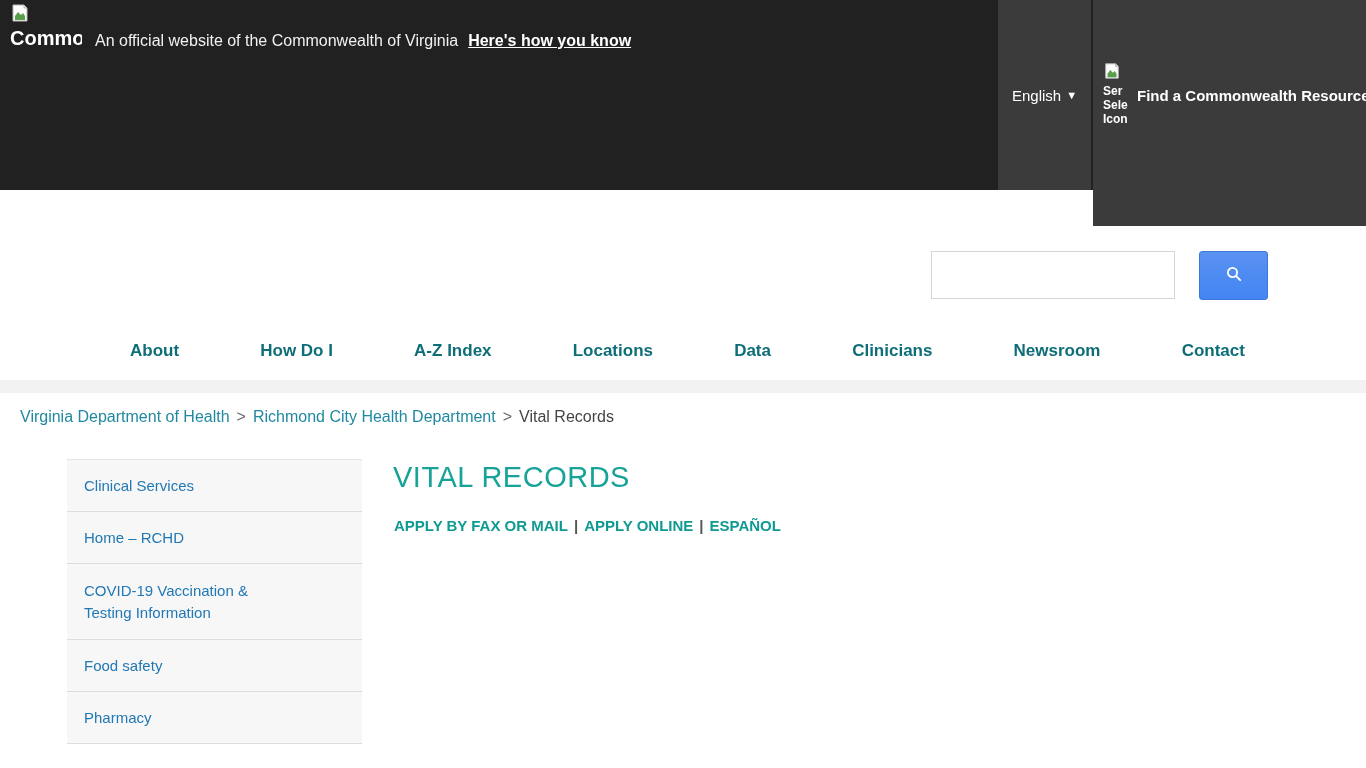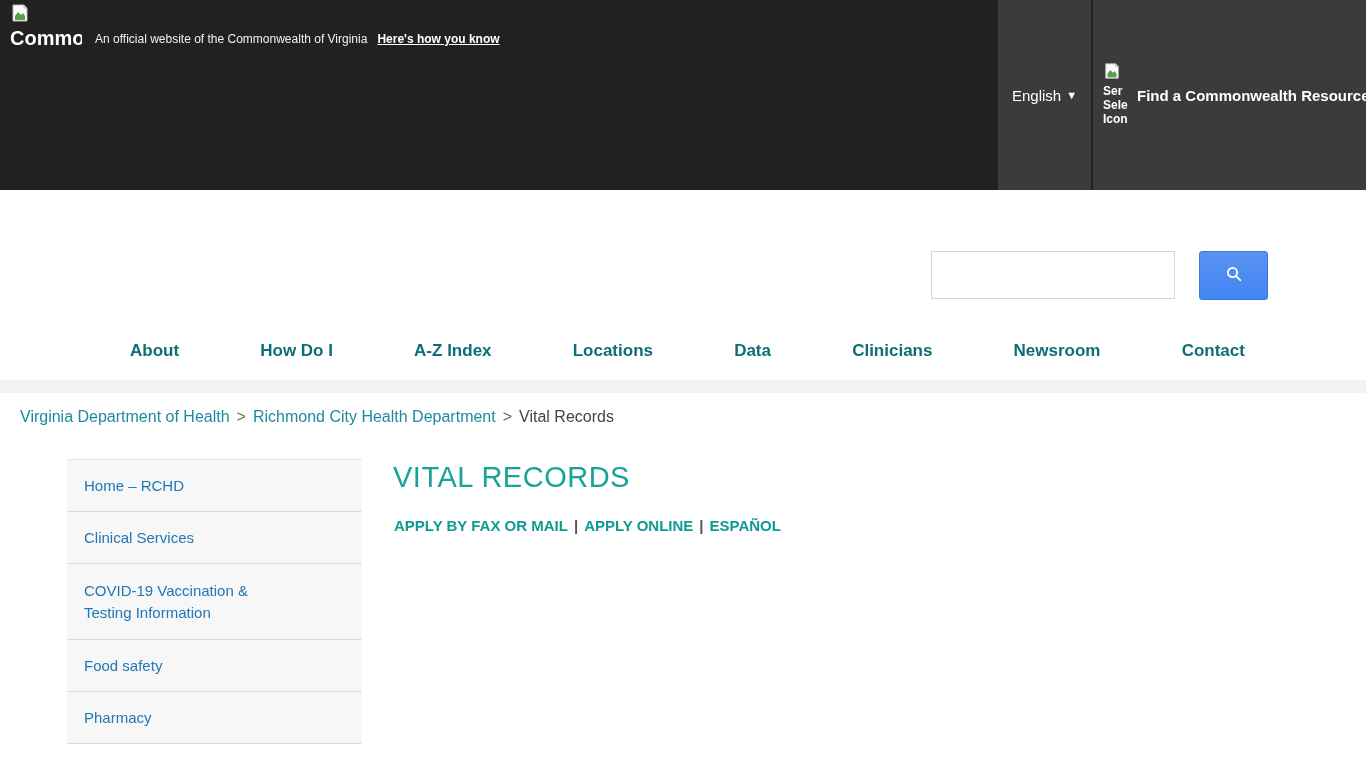--- a/index.html
+++ b/index.html
@@ -4,27 +4,27 @@
 <style>
   * { margin:0; padding:0; box-sizing:border-box; }
   html,body { width:1366px; height:768px; overflow:hidden; background:#ffffff;
               font-family:"Liberation Sans", sans-serif; }
 
   
   .topbar { position:absolute; left:0; top:0; width:1366px; height:190px; background:#212121; }
   .logo-broken { position:absolute; left:10px; top:3px; width:72px; color:#fff; overflow:hidden; }
   .logo-broken .alt { display:block; font-size:20px; white-space:nowrap; overflow:hidden; width:72px;font-weight:bold; }
   .banner-title { position:absolute; left:95px; top:8px; color:#ffffff; font-size:17px; font-weight:700; }
-  .banner-sub { position:absolute; left:95px; top:32px; color:#f1f1f1; font-size:12px; }
+  .banner-sub { position:absolute; left:95px; top:32px; color:#f1f1f1; font-size:16px; }
   .banner-sub a { color:#ffffff; font-weight:700; text-decoration:underline; margin-left:10px; cursor:pointer; }
   .lang-panel { position:absolute; left:998px; top:0; width:93px; height:190px; background:#3b3b3b;
                 display:flex; align-items:center; justify-content:center; color:#fff;
                 font-size:15px; font-weight:400; cursor:pointer; }
   .lang-panel .caret { font-size:11px; margin-left:5px; }
-  .resource-panel { position:absolute; left:1093px; top:0; width:273px; height:190px; background:#3b3b3b; cursor:pointer; }
+  .resource-panel { position:absolute; left:1093px; top:0; width:273px; height:226px; background:#3b3b3b; cursor:pointer; }
   .res-icon { position:absolute; left:10px; top:62px; width:27px; color:#fff; overflow:hidden; }
   .res-icon .alt-line { font-size:12px; font-weight:700; line-height:14px; white-space:nowrap; overflow:hidden; width:27px; }
   .res-label { position:absolute; left:44px; top:87px; color:#ffffff; font-size:15px; font-weight:700; white-space:nowrap; }
 
   
   .search-input { position:absolute; left:931px; top:251px; width:244px; height:48px;
                   border:1px solid #d6d6d6; background:#fff; font-size:16px; padding:0 10px; outline:none; }
   .search-btn { position:absolute; left:1199px; top:251px; width:69px; height:49px;
                 background:linear-gradient(#5a92f0,#4285f4); border:1px solid #3c78d8; border-radius:3px;
                 display:flex; align-items:center; justify-content:center; cursor:pointer; }
@@ -116,24 +116,24 @@
 </nav>
 
 <div class="gray-strip"></div>
 
 <div class="breadcrumb">
   <a>Virginia Department of Health</a><span class="sep">&gt;</span><a>Richmond City Health Department</a><span class="sep">&gt;</span><span>Vital Records</span>
 </div>
 
 <aside class="sidebar">
   <div class="row">
-    <a>Home – RCHD</a>
+    <a>Clinical Services</a>
   </div>
   <div class="row">
-    <a>Clinical Services</a>
+    <a>Home – RCHD</a>
   </div>
   <div class="row tall">
     <a>COVID-19 Vaccination &amp; Testing Information</a>
   </div>
   <div class="row">
     <a>Food safety</a>
   </div>
   <div class="row">
     <a>Pharmacy</a>
   </div>

